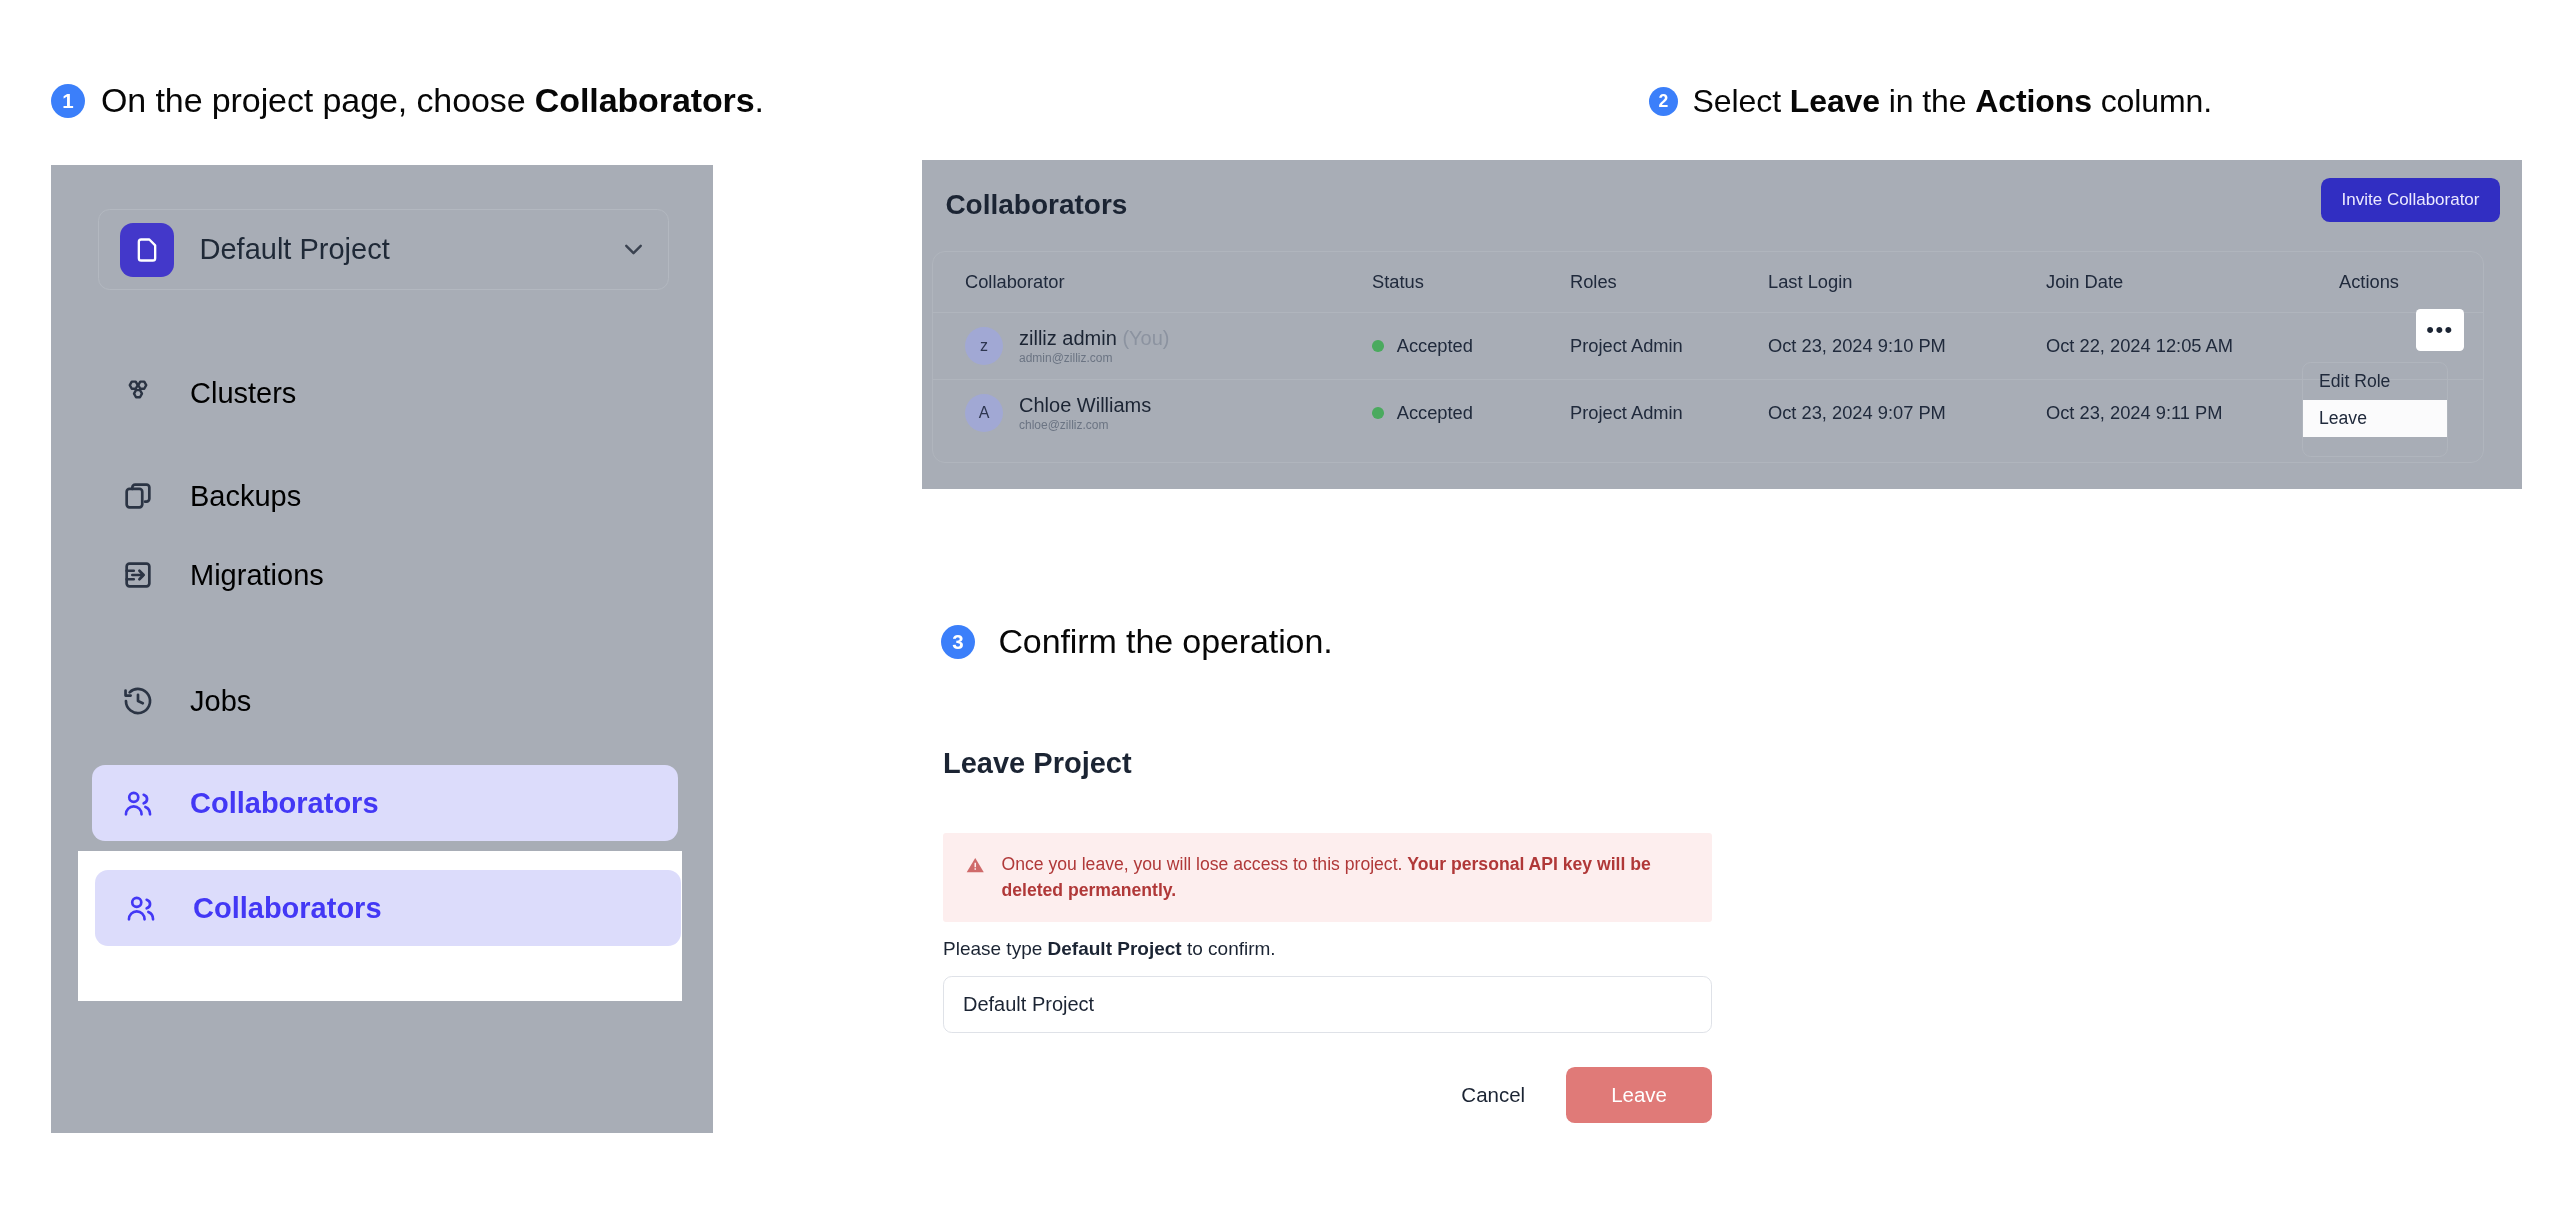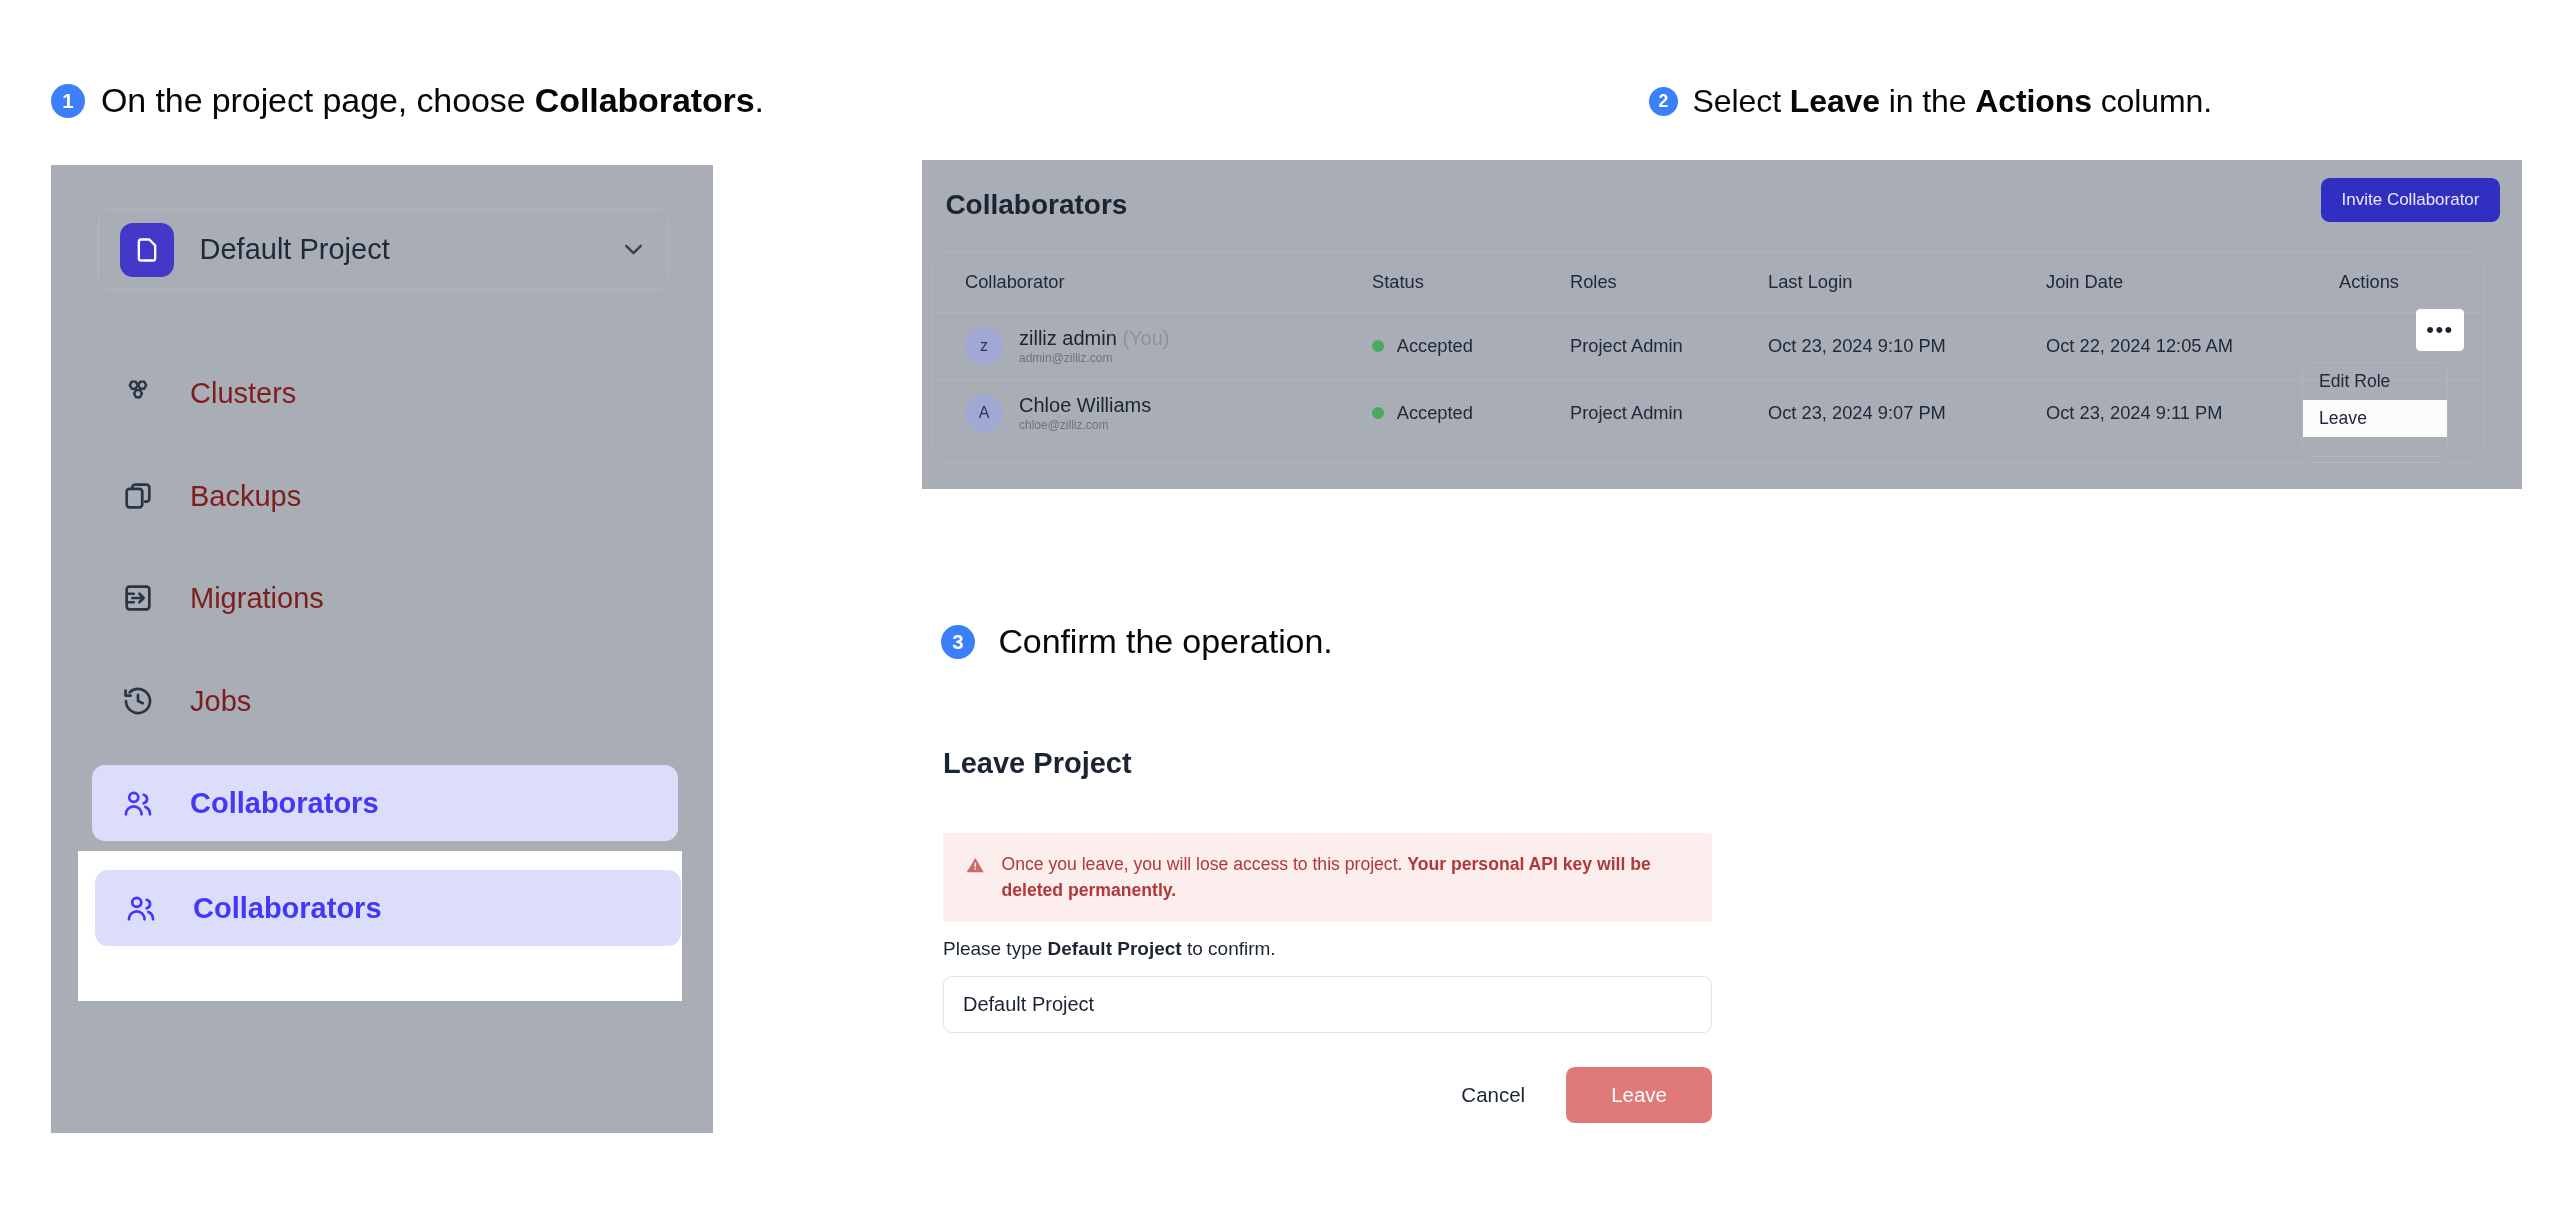--- a/index.html
+++ b/index.html
@@ -47,21 +47,21 @@
     display: flex; align-items: center; justify-content: center; flex: 0 0 auto;
   }
   .proj-name { margin-left: 26px; font-size: 29px; color: #1f2937; font-weight: 400; }
   .proj-chevron { margin-left: auto; display: flex; align-items: center; }
 
   .nav-item {
     position: absolute; left: 41px; width: 586px; height: 76px;
     display: flex; align-items: center; padding: 0 26px; border-radius: 13px;
   }
   .nav-item .nav-icon { width: 40px; flex: 0 0 auto; display: flex; align-items: center; justify-content: center; }
-  .nav-item .nav-label { margin-left: 32px; font-size: 29px; color: #7f1d1d; }
+  .nav-item .nav-label { margin-left: 32px; font-size: 29px; color: #000000; }
   .nav-item.active { background: #dcdcfb; }
   .nav-item.active .nav-label { color: #4338f5; font-weight: 700; }
 
   
   #spotlight-band {
     position: absolute; left: 78px; top: 851px; width: 604px; height: 150px;
     background: #ffffff;
   }
 
   
@@ -201,21 +201,21 @@
     <div class="nav-item" style="top:293px">
       <span class="nav-icon">
         <svg width="34" height="34" viewBox="0 0 24 24" fill="none" stroke="#2b3444" stroke-width="1.9" stroke-linecap="round" stroke-linejoin="round">
           <rect x="4" y="7" width="11" height="13" rx="2"></rect>
           <path d="M8 7V6a2 2 0 0 1 2-2h8a2 2 0 0 1 2 2v8a2 2 0 0 1-2 2h-1"></path>
         </svg>
       </span>
       <span class="nav-label">Backups</span>
     </div>
 
-    <div class="nav-item" style="top:395px">
+    <div class="nav-item" style="top:372px">
       <span class="nav-icon">
         <svg width="34" height="34" viewBox="0 0 24 24" fill="none" stroke="#2b3444" stroke-width="1.9" stroke-linecap="round" stroke-linejoin="round">
           <rect x="4" y="4" width="16" height="16" rx="2"></rect>
           <path d="M4 9h5M4 15h5"></path>
           <path d="M8 12h8M13 9l3 3-3 3"></path>
         </svg>
       </span>
       <span class="nav-label">Migrations</span>
     </div>
 

